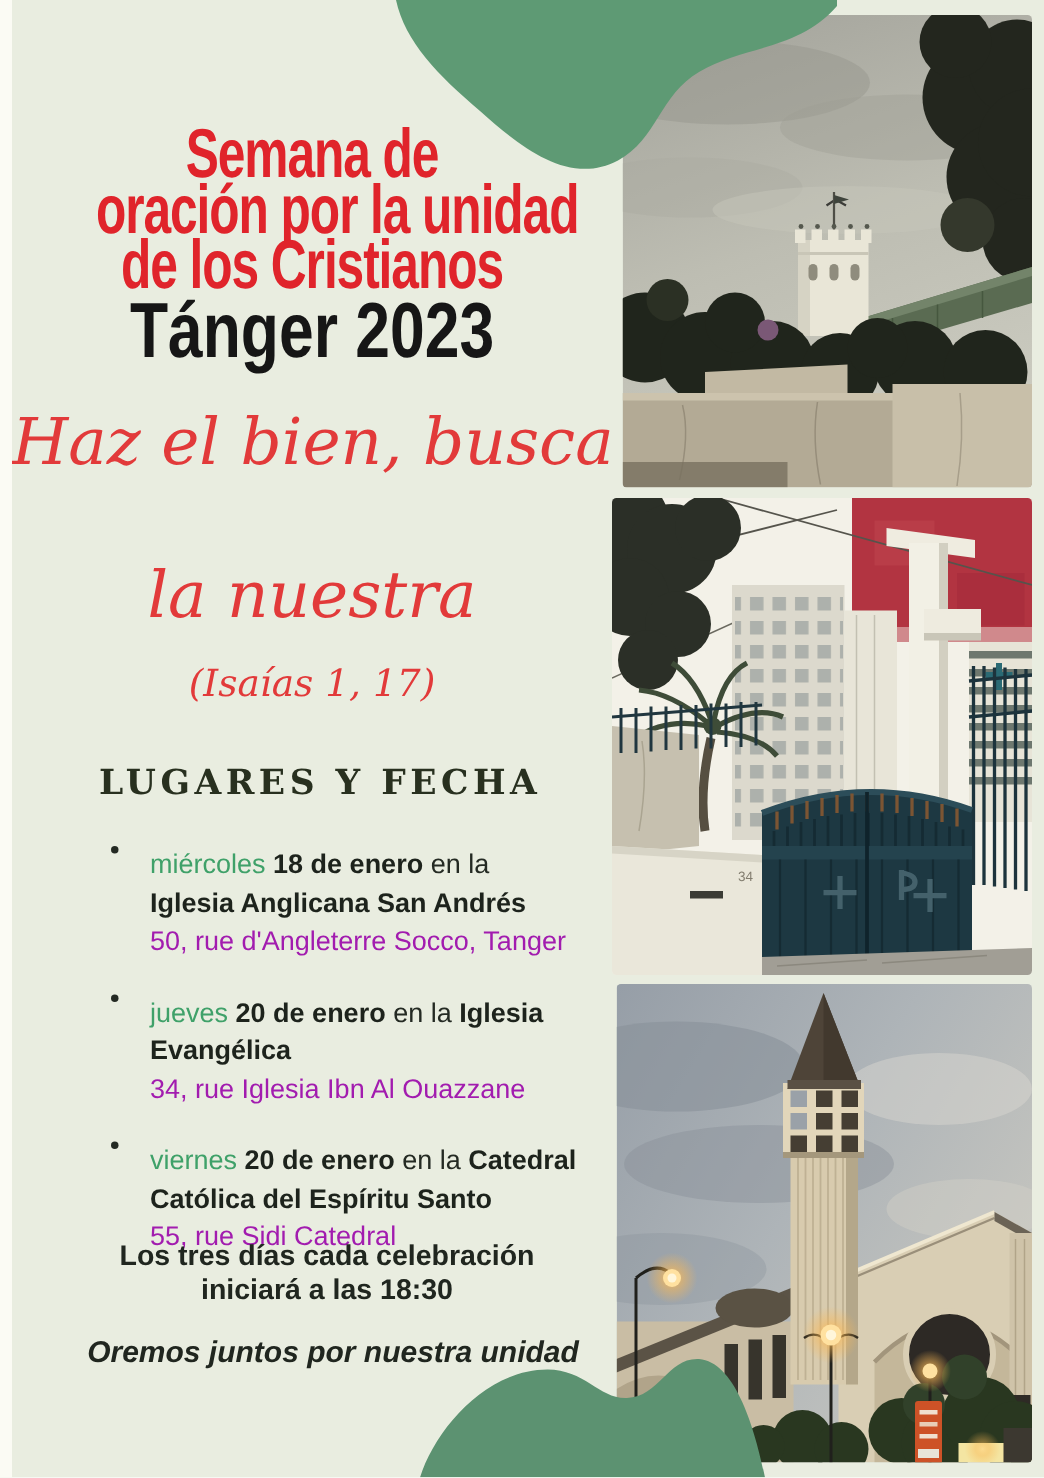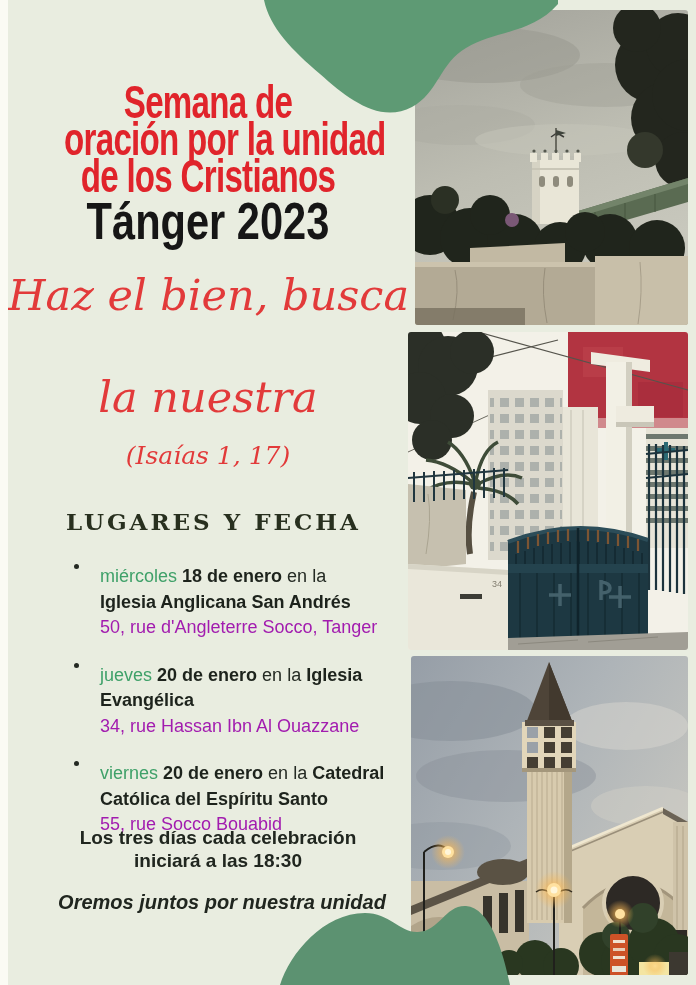--- a/index.html
+++ b/index.html
@@ -440,31 +440,31 @@
           <span class="addr">50, rue d'Angleterre Socco, Tanger</span>
         </p>
       </div>
       <div class="event">
         <span class="dot"></span>
         <p>
           <span class="day">jueves</span>
           <b>20 de enero</b>
           <span>en la</span>
           <b>Iglesia Evangélica</b>
-          <span class="addr">34, rue Hassan Ibn Al Ouazzane</span>
+          <span class="addr">34, rue Iglesia Ibn Al Ouazzane</span>
         </p>
       </div>
       <div class="event">
         <span class="dot"></span>
         <p>
           <span class="day">viernes</span>
           <b>20 de enero</b>
           <span>en la</span>
           <b>Catedral Católica del Espíritu Santo</b>
-          <span class="addr">55, rue Socco Bouabid</span>
+          <span class="addr">55, rue Sidi Catedral</span>
         </p>
       </div>
     </div>
 
 
     <div class="sched">
       <div>Los tres días cada celebración</div>
       <div>iniciará a las 18:30</div>
     </div>
 

